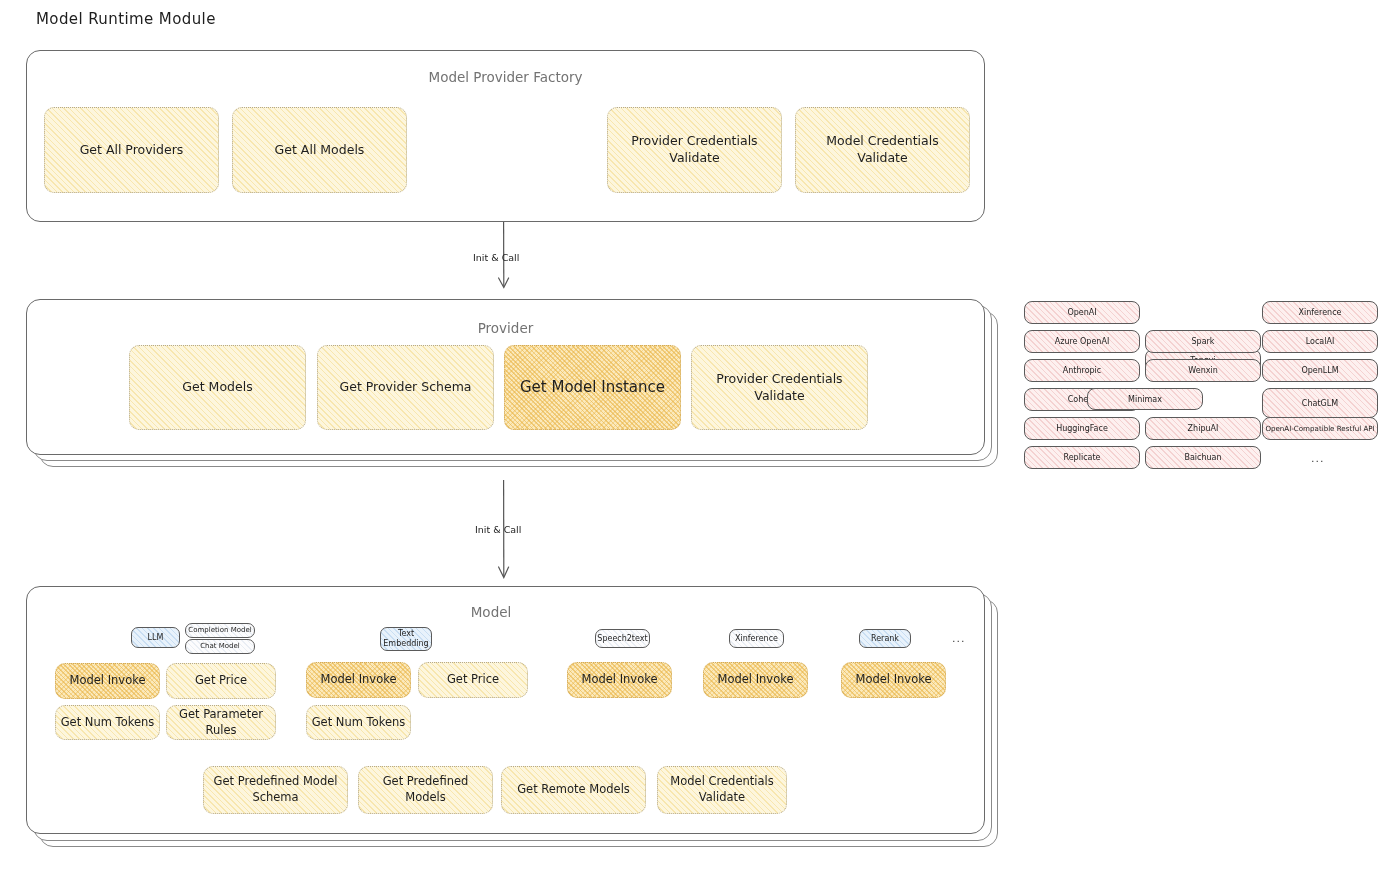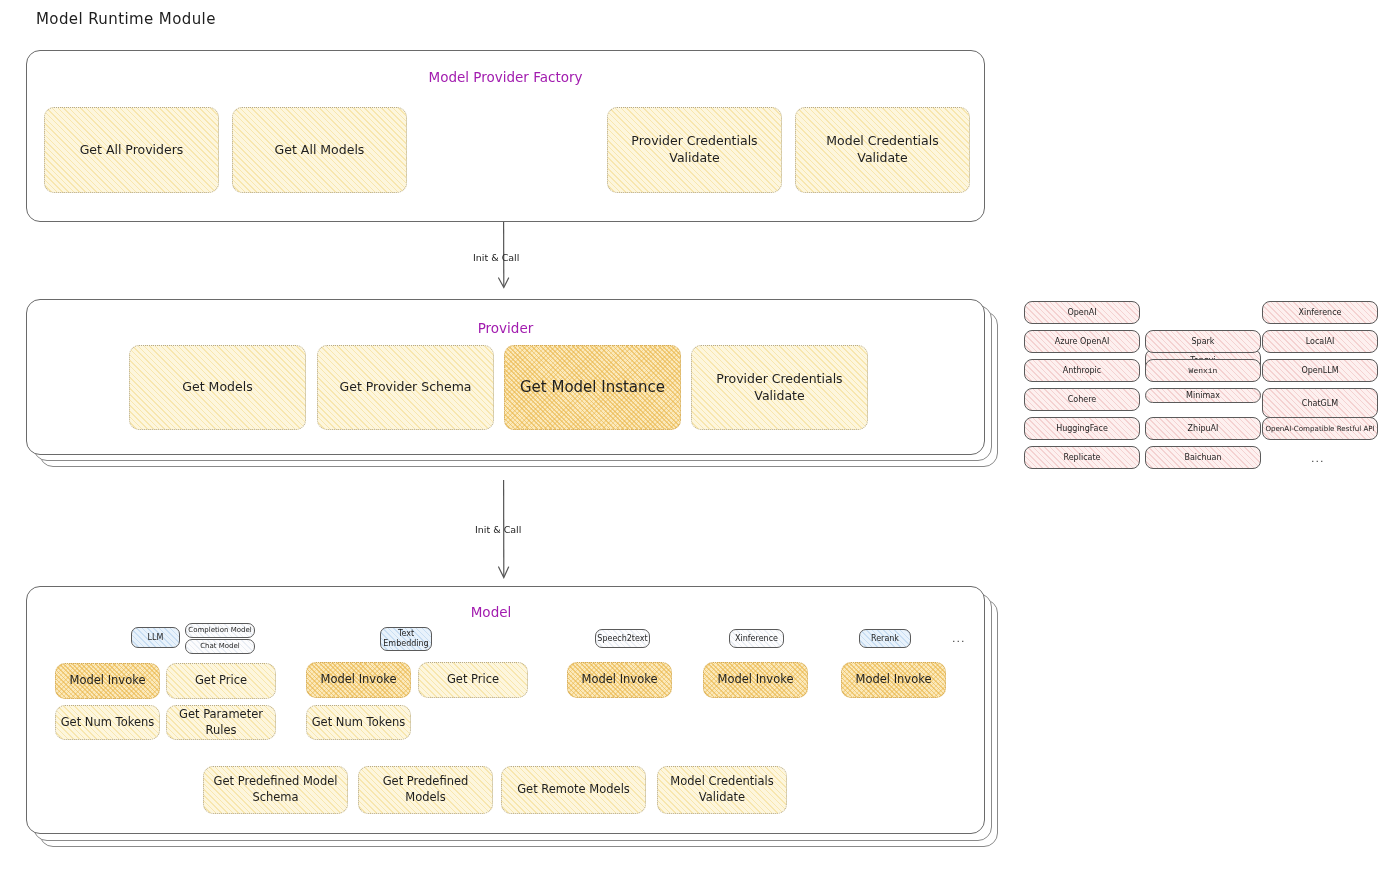--- a/index.html
+++ b/index.html
@@ -33,21 +33,21 @@
     position:absolute;
     border:1.3px solid #8a8a8a;
     border-radius:14px;
     background:#ffffff;
     box-sizing:border-box;
   }
   .group-title{
     position:absolute;left:0;right:0;
     text-align:center;
     font-size:13.5px;
-    color:#a21caf;
+    color:#737373;
   }
 
   
   .box{
     position:absolute;
     box-sizing:border-box;
     border:1.4px dotted #b4a98c;
     border-radius:10px;
     display:flex;align-items:center;justify-content:center;
     text-align:center;
@@ -158,22 +158,22 @@
 
   <div class="chip" style="left:1024px;top:301px;width:116px;height:23px;">OpenAI</div>
   <div class="chip" style="left:1024px;top:330px;width:116px;height:23px;">Azure OpenAI</div>
   <div class="chip" style="left:1024px;top:359px;width:116px;height:23px;">Anthropic</div>
   <div class="chip" style="left:1024px;top:388px;width:116px;height:23px;">Cohere</div>
   <div class="chip" style="left:1024px;top:417px;width:116px;height:23px;">HuggingFace</div>
   <div class="chip" style="left:1024px;top:446px;width:116px;height:23px;">Replicate</div>
 
   <div class="chip" style="left:1145px;top:301px;width:116px;height:23px;margin-top:48px;">Tongyi</div>
   <div class="chip" style="left:1145px;top:330px;width:116px;height:23px;">Spark</div>
-  <div class="chip" style="left:1145px;top:359px;width:116px;height:23px;font-family:Liberation Mono, monospace;">Wenxin</div>
-  <div class="chip" style="left:1145px;top:388px;width:116px;height:15px;">Minimax</div>
+  <div class="chip" style="left:1145px;top:359px;width:116px;height:23px;">Wenxin</div>
+  <div class="chip" style="left:1087px;top:388px;width:116px;height:22px;">Minimax</div>
   <div class="chip" style="left:1145px;top:417px;width:116px;height:23px;">ZhipuAI</div>
   <div class="chip" style="left:1145px;top:446px;width:116px;height:23px;">Baichuan</div>
 
   <div class="chip" style="left:1262px;top:301px;width:116px;height:23px;">Xinference</div>
   <div class="chip" style="left:1262px;top:330px;width:116px;height:23px;">LocalAI</div>
   <div class="chip" style="left:1262px;top:359px;width:116px;height:23px;">OpenLLM</div>
   <div class="chip" style="left:1262px;top:388px;width:116px;height:30px;">ChatGLM</div>
   <div class="chip" style="left:1262px;top:417px;width:116px;height:23px;font-size:7.1px;">OpenAI-Compatible Restful API</div>
   <div class="chip-ellipsis" style="left:1311px;top:452px;">...</div>
 

